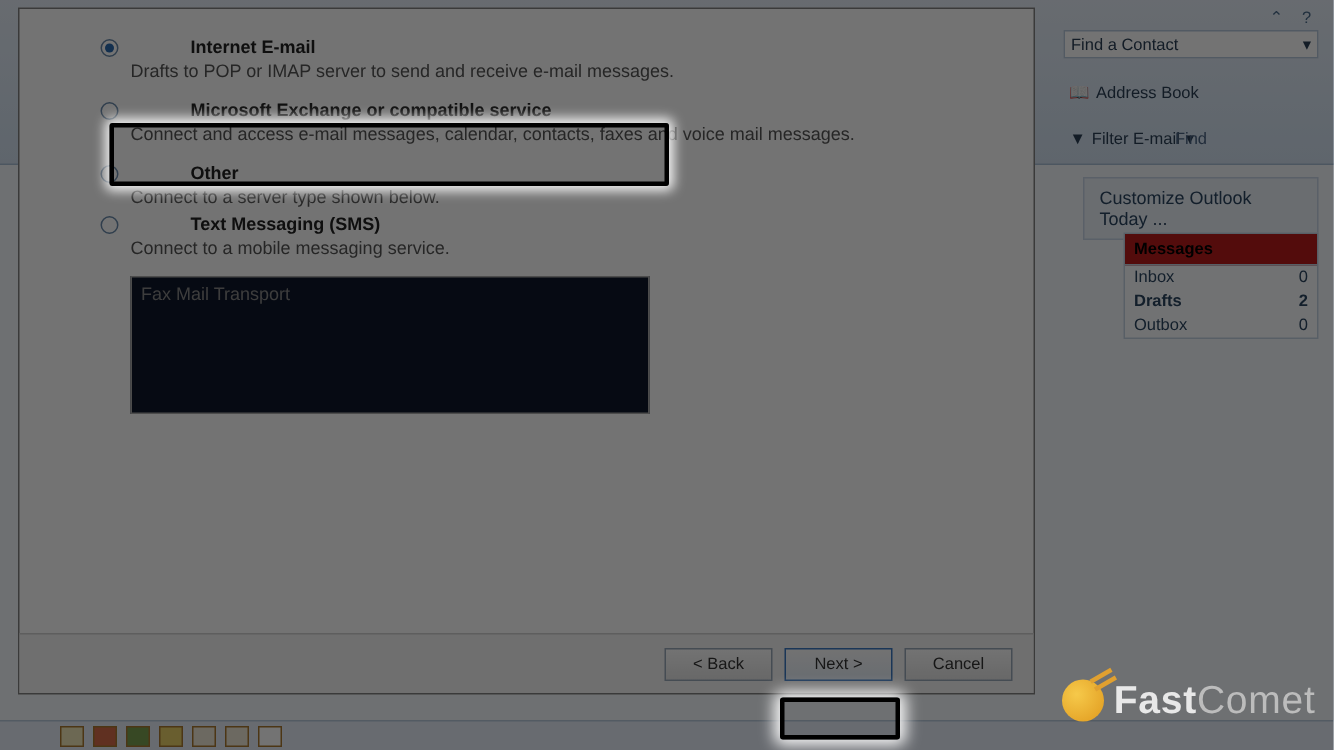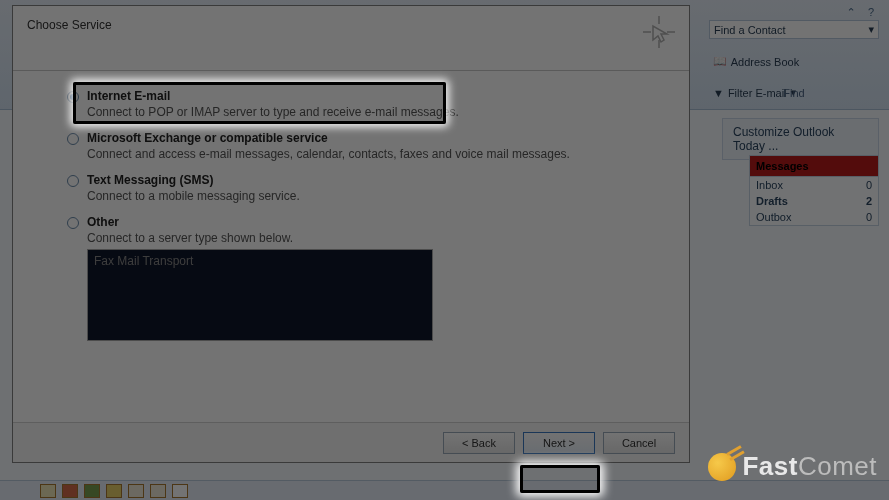--- a/index.html
+++ b/index.html
@@ -41,21 +41,21 @@
 .dialog { position: absolute; top: 5px; left: 12px; width: 678px; height: 458px; background: #fff; border: 1px solid #808080; z-index: 40; font-size: 12px; color: #333; }
 .dialog-header { height: 65px; border-bottom: 1px solid #c8c8c8; padding: 10px 14px; position: relative; background: #fff; }
 .dialog-header .title { font-size: 12px; color: #333; padding-top: 2px; }
 .cursor-icon { position: absolute; top: 6px; right: 10px; width: 40px; height: 40px; }
 .cursor-icon svg { width: 100%; height: 100%; stroke: #b0b0b0; fill: none; stroke-width: 1.5; }
 
 .dialog-body { padding: 18px 14px 4px 52px; }
 .option { margin-bottom: 12px; position: relative; padding-left: 22px; }
 .option .radio { position: absolute; left: 2px; top: 2px; width: 12px; height: 12px; border: 1px solid #6a8aaa; border-radius: 50%; background: #fff; }
 .option .radio.selected::after { content: ""; position: absolute; top: 2px; left: 2px; width: 6px; height: 6px; background: #2a6ab0; border-radius: 50%; }
-.option .label { font-weight: bold; color: #222; }
+.option .label { font-weight: bold; color: #222; margin-left: 40px; }
 .option .desc { color: #555; padding-top: 2px; }
 
 .highlight-box { position: absolute; top: 82px; left: 73px; width: 373px; height: 42px; border: 3px solid #000; box-shadow: 0 0 8px 3px rgba(255,255,255,0.9); z-index: 60; pointer-events: none; border-radius: 2px; }
 
 .other-list { margin-top: 4px; margin-left: 22px; width: 346px; height: 92px; border: 1px solid #a8a8a8; background: #0f172a; padding: 4px 6px; color: #888; font-size: 12px; }
 
 .dialog-footer { position: absolute; bottom: 0; left: 0; right: 0; height: 40px; border-top: 1px solid #d0d0d0; display: flex; justify-content: flex-end; align-items: center; gap: 8px; padding-right: 14px; background: #f7f7f7; }
 .dlg-btn { min-width: 72px; height: 22px; font-size: 11px; border: 1px solid #9aa8b8; background: linear-gradient(#fefefe,#e6e6e6); color: #333; cursor: pointer; }
 .dlg-btn.next { border: 1px solid #3b79c2; background: linear-gradient(#fdfdfd,#e8f0fa); }
 
@@ -119,50 +119,41 @@
   <div class="bicon m"></div>
   <div class="bicon c"></div>
   <div class="bicon g"></div>
   <div class="bicon y"></div>
   <div class="bicon f"></div>
   <div class="bicon f"></div>
   <div class="bicon a"></div>
 </div>
 
 <div class="dialog">
-  <div class="dialog-header">
-    <div class="title">Choose Service</div>
-    <div class="cursor-icon">
-      <svg viewBox="0 0 40 40">
-          <path d="M20 4 L20 12 M20 28 L20 36 M4 20 L12 20 M28 20 L36 20"></path>
-          <path d="M14 14 L14 28 L19 24 L22 30 L25 28 L22 22 L28 22 Z"></path>
-        </svg>
-    </div>
-  </div>
 
   <div class="dialog-body">
     <div class="option">
       <div class="radio selected"></div>
       <div class="label">Internet E-mail</div>
-      <div class="desc">Connect to POP or IMAP server to type and receive e-mail messages.</div>
+      <div class="desc">Drafts to POP or IMAP server to send and receive e-mail messages.</div>
     </div>
     <div class="option">
       <div class="radio"></div>
       <div class="label">Microsoft Exchange or compatible service</div>
       <div class="desc">Connect and access e-mail messages, calendar, contacts, faxes and voice mail messages.</div>
     </div>
+    <div class="option" style="margin-bottom:4px">
+      <div class="radio"></div>
+      <div class="label">Other</div>
+      <div class="desc">Connect to a server type shown below.</div>
+    </div>
     <div class="option">
       <div class="radio"></div>
       <div class="label">Text Messaging (SMS)</div>
       <div class="desc">Connect to a mobile messaging service.</div>
-    </div>
-    <div class="option" style="margin-bottom:4px">
-      <div class="radio"></div>
-      <div class="label">Other</div>
-      <div class="desc">Connect to a server type shown below.</div>
     </div>
     <div class="other-list">
       <div>Fax Mail Transport</div>
     </div>
   </div>
 
   <div class="dialog-footer">
     <button class="dlg-btn">&lt; Back</button>
     <button class="dlg-btn next">Next &gt;</button>
     <button class="dlg-btn">Cancel</button>

